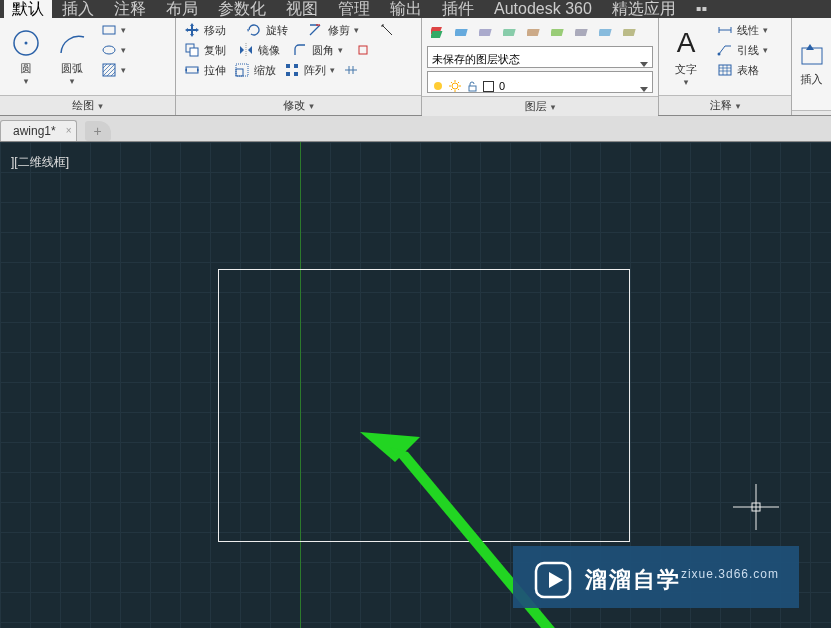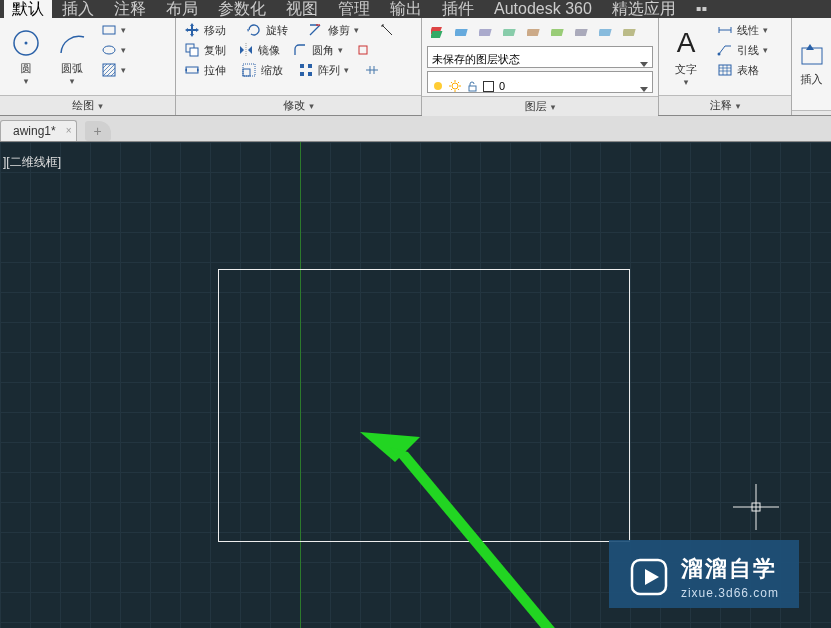--- a/index.html
+++ b/index.html
@@ -17,26 +17,26 @@
     .tool-row { display: flex; align-items: center; gap: 4px; font-size: 11px; color: #333; padding: 1px 2px; cursor: pointer; }
     .tool-row svg { flex-shrink: 0; }
     .layer-select { background: #fff; border: 1px solid #999; font-size: 11px; height: 22px; display: flex; align-items: flex-end; padding: 0 4px; justify-content: space-between; }
     .layer-select .dd { width: 0; height: 0; border-left: 4px solid transparent; border-right: 4px solid transparent; border-top: 5px solid #555; }
     .doctabs { background: #ddd; height: 26px; display: flex; align-items: flex-end; border-bottom: 1px solid #888; padding-left: 0; }
     .doctab { background: #eee; border: 1px solid #aaa; border-bottom: none; border-radius: 3px 3px 0 0; padding: 3px 20px 3px 12px; font-size: 12px; color: #333; position: relative; }
     .doctab .close { position: absolute; right: 4px; top: 4px; font-size: 10px; color: #999; }
     .newtab { width: 26px; height: 20px; background: #d0d0d0; border-radius: 3px 12px 3px 3px; margin-left: 8px; display:flex;align-items:center;justify-content:center;color:#888;font-size:14px;}
     .canvas-wrap { position: relative; width: 831px; height: 486px; background: #1a2a33; overflow: hidden; }
     .grid-bg { position:absolute; inset:0; background-image: linear-gradient(#233540 1px, transparent 1px), linear-gradient(90deg,#233540 1px, transparent 1px); background-size: 30px 30px; }
-    .viewlabel { position: absolute; top: 12px; left: 3px; color: #e0e0e0; font-size: 12px; }
+    .viewlabel { position: absolute; top: 12px; left: 11px; color: #e0e0e0; font-size: 12px; }
     .vline { position: absolute; top: 0; bottom: 0; left: 300px; width: 1px; background: #2c7a2c; }
     .rect { position: absolute; left: 218px; top: 127px; width: 412px; height: 273px; border: 1px solid #eee; }
     .arrow { position: absolute; left: 360px; top: 290px; }
     .watermark { position: absolute; right: 32px; bottom: 20px; background: rgba(30,80,120,0.92); padding: 14px 20px 8px; color: #fff; display:flex;align-items:center;gap:12px; }
-    .watermark .wm-text { display:flex;flex-direction:column;align-items:flex-start; }
+    .watermark .wm-text { display:flex;flex-direction:row;align-items:flex-start; }
     .watermark .wm-main { font-size: 22px; font-weight: bold; letter-spacing: 2px; }
     .watermark .wm-sub { font-size: 12px; letter-spacing: 1px; color: #cde; margin-top:2px;}
     .cursor { position:absolute; right:50px; top:340px; }
     .dd-small { font-size:9px;color:#555;}
     .mini-icons { display:flex;gap:2px;padding:1px;}
     .mini-icons .mi { width:22px;height:20px;border:1px solid transparent;display:flex;align-items:center;justify-content:center;}
   </style>
 </head>
 <body>
 
@@ -153,21 +153,21 @@
             </svg>
             <span>圆角</span>
             <span class="dd-small">▾</span>
           </div>
         <div class="tool-row">
             <svg width="16" height="16">
               <rect x="4" y="4" width="8" height="8" stroke="#c33" fill="none"></rect>
             </svg>
           </div>
       </div>
-      <div style="display:flex;gap:11px">
+      <div style="display:flex;gap:4px">
         <div class="tool-row">
             <svg width="16" height="16">
               <rect x="2" y="5" width="12" height="6" stroke="#2a61a8" fill="none"></rect>
               <path d="M1 8l2-2v4zM15 8l-2-2v4z" fill="#2a61a8"></path>
             </svg>
             <span>拉伸</span>
           </div>
         <div class="tool-row">
             <svg width="16" height="16">
               <rect x="2" y="7" width="7" height="7" stroke="#2a61a8" fill="none"></rect>

